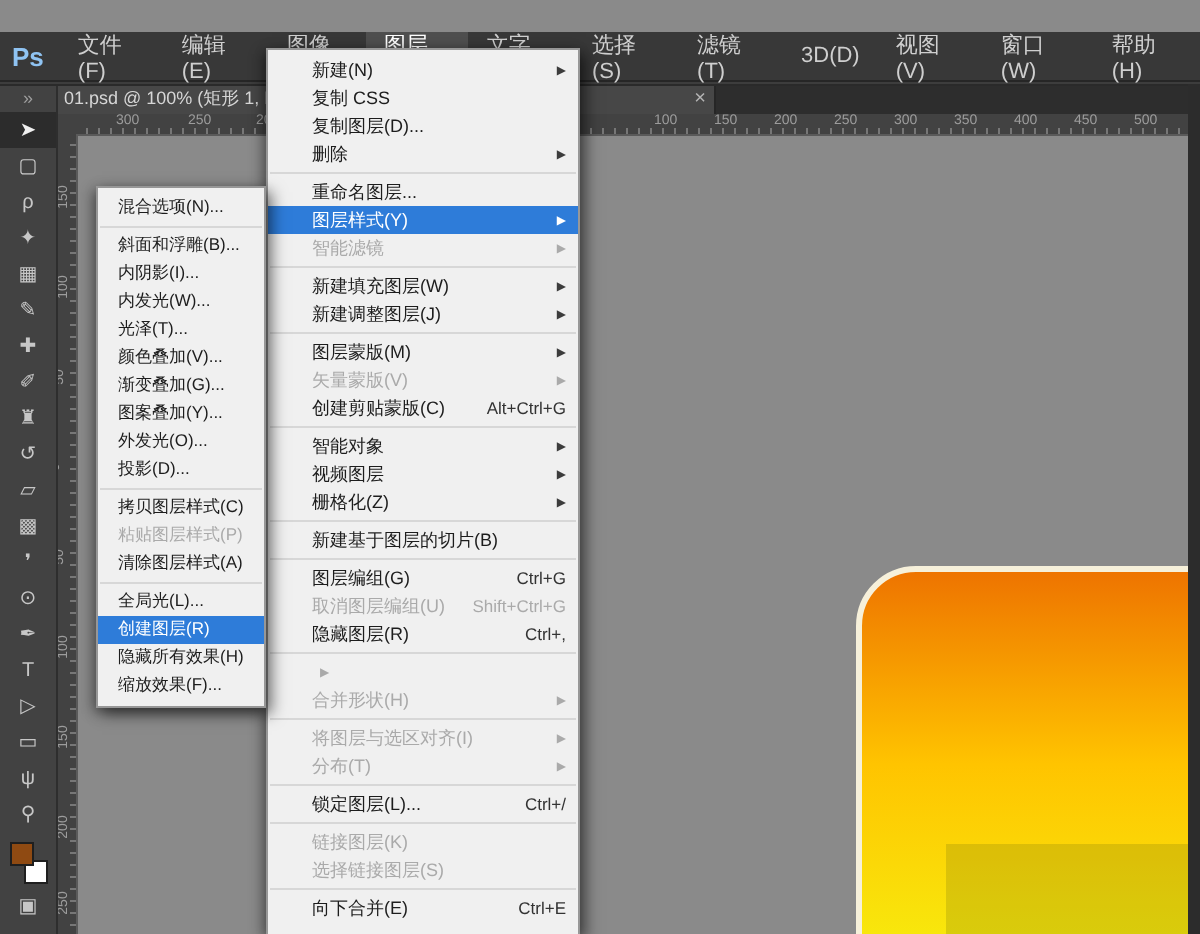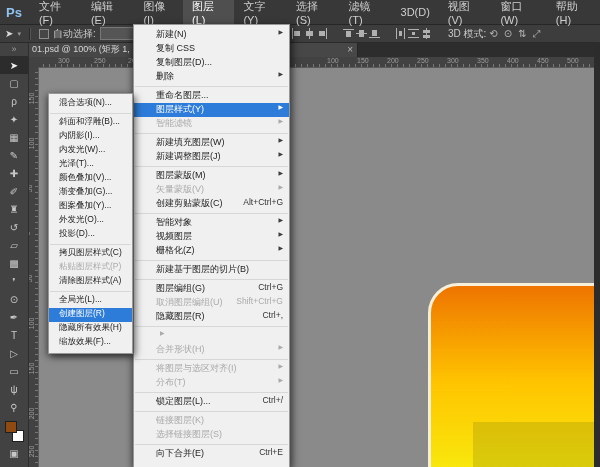--- a/index.html
+++ b/index.html
@@ -1,20 +1,20 @@
 <!DOCTYPE html>
 <html><head>
 <meta charset="utf-8">
 <style>
   html,body{margin:0;padding:0;background:#222;}
   #app{position:relative;width:600px;height:467px;overflow:hidden;
        font-family:"Liberation Sans","DejaVu Sans",sans-serif;
        background:#8a8a8a;-webkit-font-smoothing:antialiased;}
   
-  .menubar{position:absolute;left:0;top:0;width:600px;height:24px;background:#383838;
+  .menubar{position:absolute;left:0;top:16px;width:600px;height:24px;background:#383838;
            border-bottom:1px solid #262626;display:flex;align-items:center;z-index:30;}
   .pslogo{color:#8fc3f2;font-weight:bold;font-size:13px;padding:0 8px 0 6px;}
   .mb-items{display:flex;height:100%;align-items:center;}
   .mb-item{color:#cfcfcf;font-size:11px;padding:0 9px;height:100%;display:flex;align-items:center;cursor:default;}
   .mb-item.active{background:#4f4f4f;color:#fff;}
   
   .optionsbar{position:absolute;left:0;top:25px;width:600px;height:17px;background:#3d3d3d;
               border-bottom:1px solid #2a2a2a;display:flex;align-items:center;z-index:5;color:#c4c4c4;}
   .ob-left{display:flex;align-items:center;gap:4px;padding-left:5px;}
   .ob-toolicon{color:#d8d8d8;font-size:10px;}
@@ -70,21 +70,21 @@
   .canvas{position:absolute;left:38px;top:67px;width:556px;height:400px;background:#8a8a8a;overflow:hidden;}
   .shape{position:absolute;left:390px;top:216px;width:200px;height:220px;border-radius:30px;
          border:3px solid #f6f0da;box-sizing:border-box;}
   .watermark{position:absolute;left:42px;top:136px;width:140px;height:70px;background:rgba(110,110,15,.22);}
   .rightstrip{position:absolute;right:0;top:42px;width:6px;height:425px;background:#2c2c2c;z-index:6;}
   
   .menu{position:absolute;background:#f0f0f0;border:1px solid #979797;box-sizing:border-box;
         box-shadow:3px 3px 7px rgba(0,0,0,.5),-2px 2px 6px rgba(0,0,0,.35);z-index:40;padding-top:3px;}
   .main-menu{left:133px;top:24px;width:157px;height:443px;border-bottom:none;overflow:hidden;}
   .sub-menu{left:48px;top:93px;width:85px;z-index:41;padding-bottom:3px;}
-  .mrow{height:14px;display:flex;color:#1d1d1d;cursor:default;position:relative;}
+  .mrow{height:14px;display:flex;align-items:center;color:#1d1d1d;cursor:default;position:relative;}
   .main-menu .mrow{font-size:9px;padding:0 6px 0 22px;}
   .sub-menu .mrow{font-size:8.5px;padding:0 8px 0 10px;}
   .mrow .lbl{flex:1;white-space:nowrap;overflow:hidden;}
   .mrow .sc{font-size:8.5px;color:#333;margin-left:6px;white-space:nowrap;}
   .mrow .arr{font-size:6px;color:#3c3c3c;margin-left:4px;}
   .mrow.disabled,.mrow.disabled .sc,.mrow.disabled .arr{color:#aaaaaa;}
   .mrow.hl{background:#2e7cd9;color:#fff;}
   .mrow.hl .sc,.mrow.hl .arr{color:#fff;}
   .msep{height:1px;background:#d7d7d7;margin:2px 1px;}
 </style>

